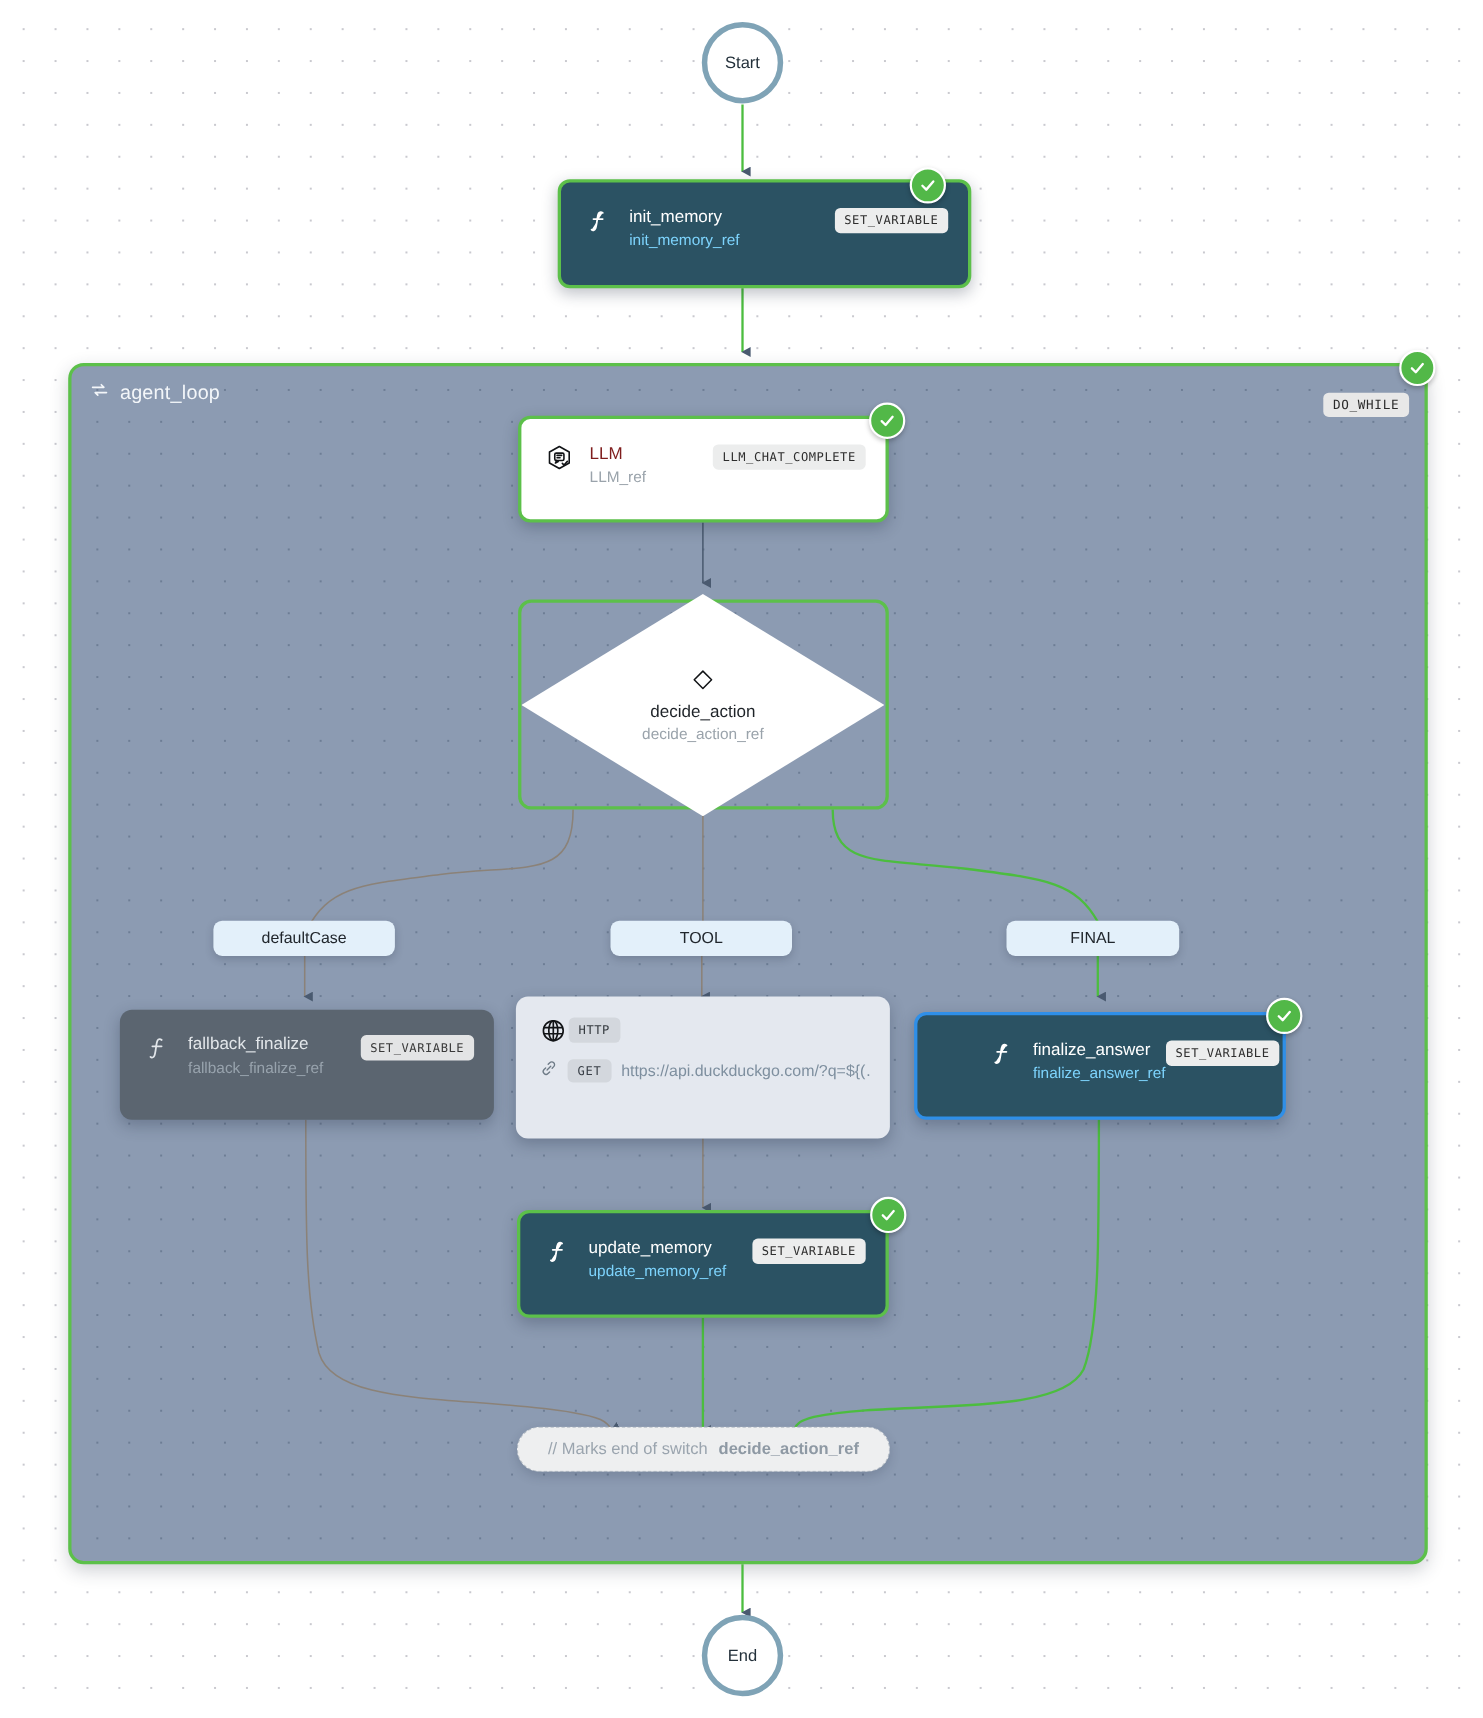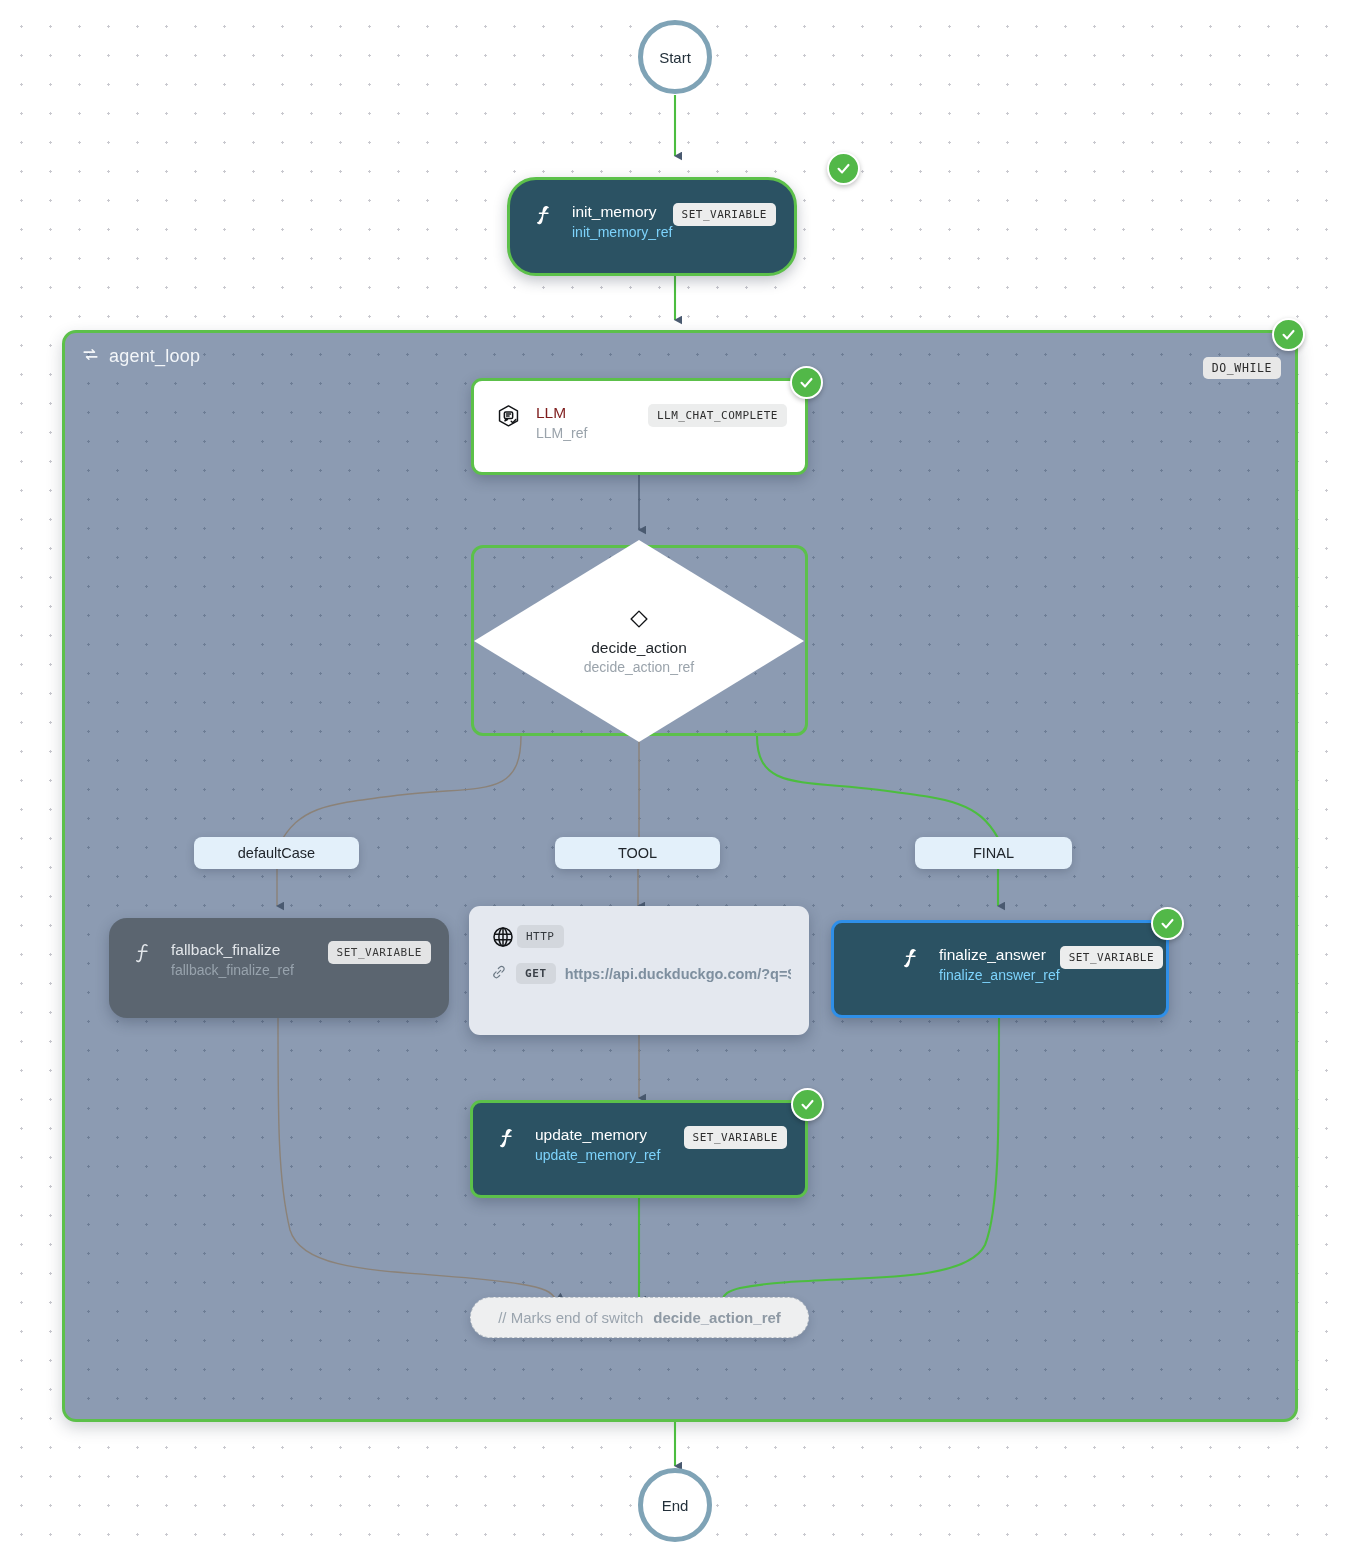--- a/index.html
+++ b/index.html
@@ -101,40 +101,39 @@
 
   
   .node.dark { background: #2b5263; }
   .node.dark .node-title { color: #ffffff; }
   .node.dark .node-sub { color: #7dd3fc; }
   .node.dark .node-icon svg { stroke: #ffffff; fill: #ffffff; }
   .node.green-sel { border: 3px solid #5cc04a; }
   .node.blue-sel { border: 3px solid #2f8fe8; padding-left: 43px; }
 
   
-  .node.muted { background: #5b6570; border-radius: 18px; }
+  .node.muted { background: #5b6570; }
   .node.muted .node-title { color: #e2e6ea; }
   .node.muted .node-sub { color: #98a3ad; }
   .node.muted .type-badge { background: #e3e4e5; color: #3a3a3a; }
 
   
   .node.light { background: #ffffff; }
   .node.light .node-title { color: #7f1d1d; }
   .node.light .node-sub { color: #9aa3ab; }
 
   
   .node.pale { background: #e4e8ef; }
   .node.pale .node-title { color: #1e2328; }
   .node.pale .node-sub { color: #97a0aa; }
   .node.pale .type-badge { background: #d3d7dd; color: #33383d; }
 
   .http-row {
     display: flex; align-items: center; gap: 9px;
     padding: 14px 18px 0 22px;
-    font-weight: bold;
   }
   .http-method {
     font-family: "DejaVu Sans Mono", monospace;
     font-size: 11px; letter-spacing: .6px;
     background: #d3d7dd; color: #3a4048;
     padding: 4px 9px; border-radius: 5px;
   }
   .http-url {
     font-size: 14.5px; color: #7e8f9f;
     white-space: nowrap; overflow: hidden;
@@ -229,21 +228,21 @@
     <path d="M999,1018 C999,1130 999,1210 985,1245 C962,1290 820,1272 740,1288
              C728,1291 724,1294 722,1300" stroke="#4cbd3f" stroke-width="2.1" fill="none" marker-end="url(#arrG)"></path>
 
     <path d="M675,1422 L675,1466" stroke="#4cbd3f" stroke-width="2.1" fill="none" marker-end="url(#arrG)"></path>
   </svg>
 
   <div class="terminal" style="left:638px; top:20px;">
     <span>Start</span>
   </div>
 
-  <div class="node dark green-sel" style="left:507px; top:177px; width:290px; height:99px;border-radius:29px;">
+  <div class="node dark green-sel" style="left:507px; top:163px; width:376px; height:99px;">
     <div class="node-row">
       <span class="node-icon">
         <svg width="24" height="24" viewBox="0 0 24 24" fill="none" stroke="#ffffff" stroke-width="1.6" stroke-linecap="round">
           <path d="M16 4.5c-1.2-1-2.9-1.1-3.8.4-.7 1.2-.9 3-1.2 5.1-.5 3.6-.9 6.9-1.6 8.6-.8 2-2.6 2.3-3.6 1.2"></path>
           <path d="M7.5 10.2h8.4"></path>
         </svg>
       </span>
       <div class="node-texts">
         <div class="node-title">init_memory</div>
         <div class="node-sub">init_memory_ref</div>

